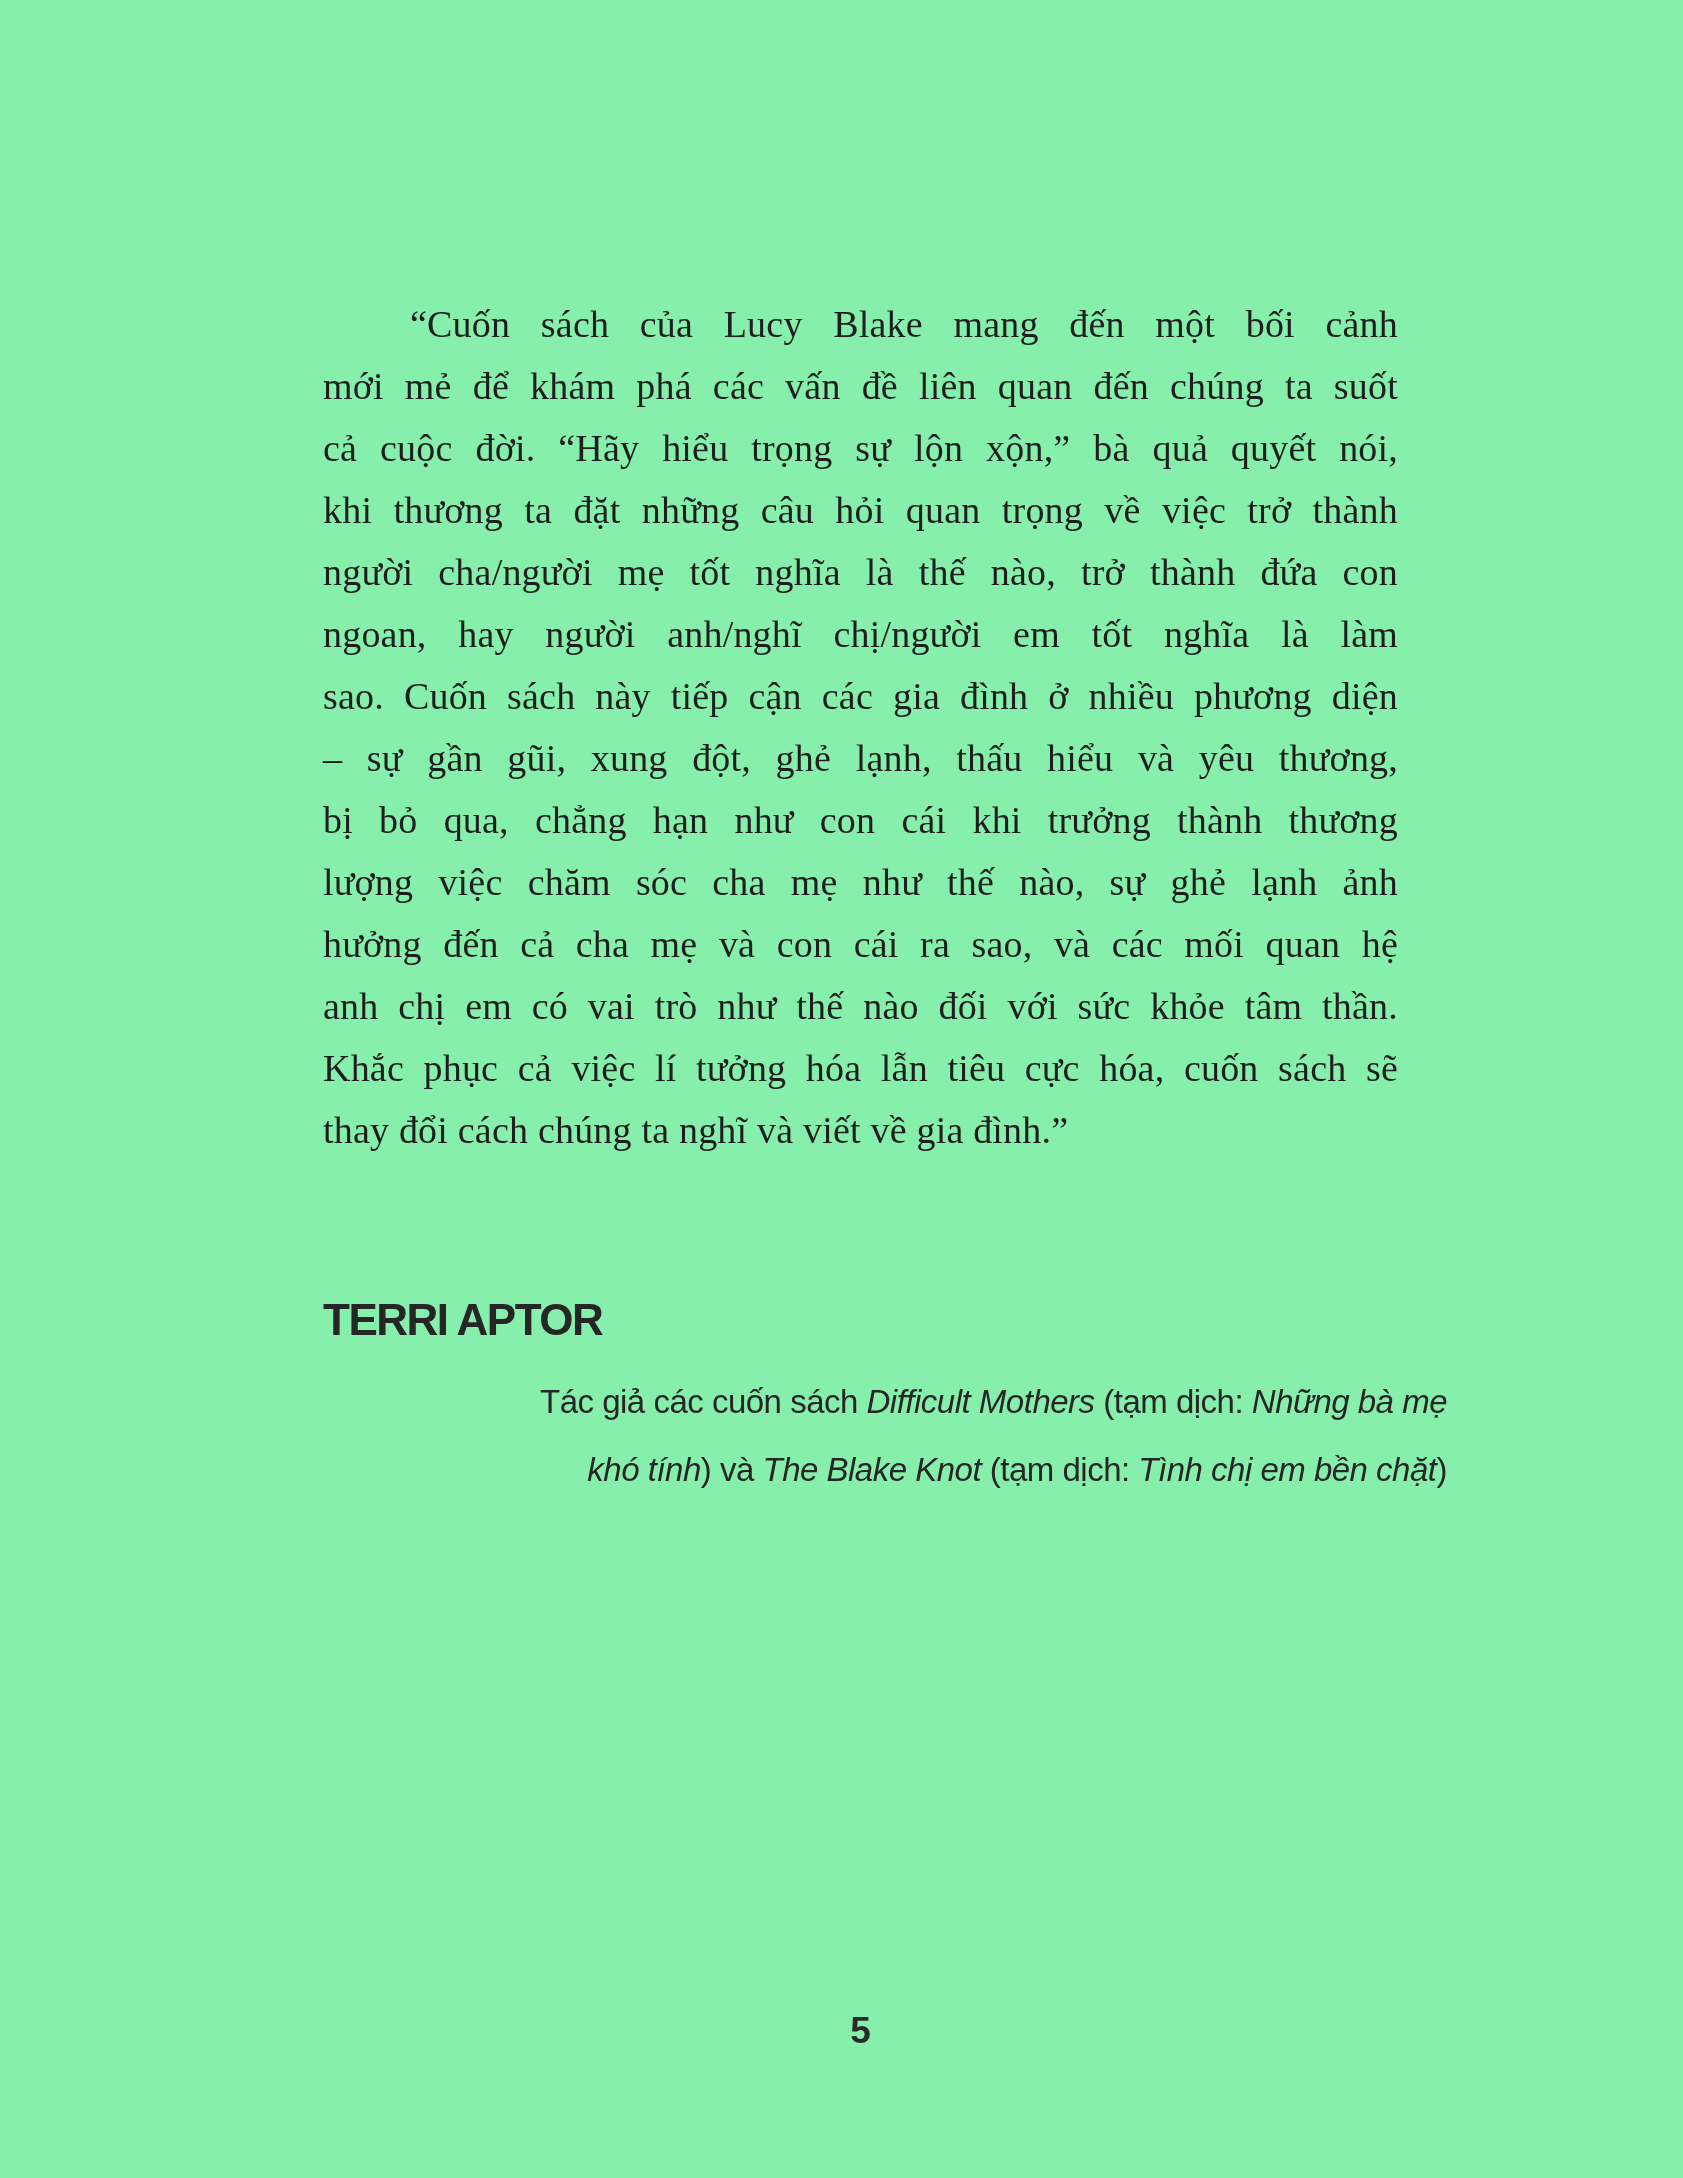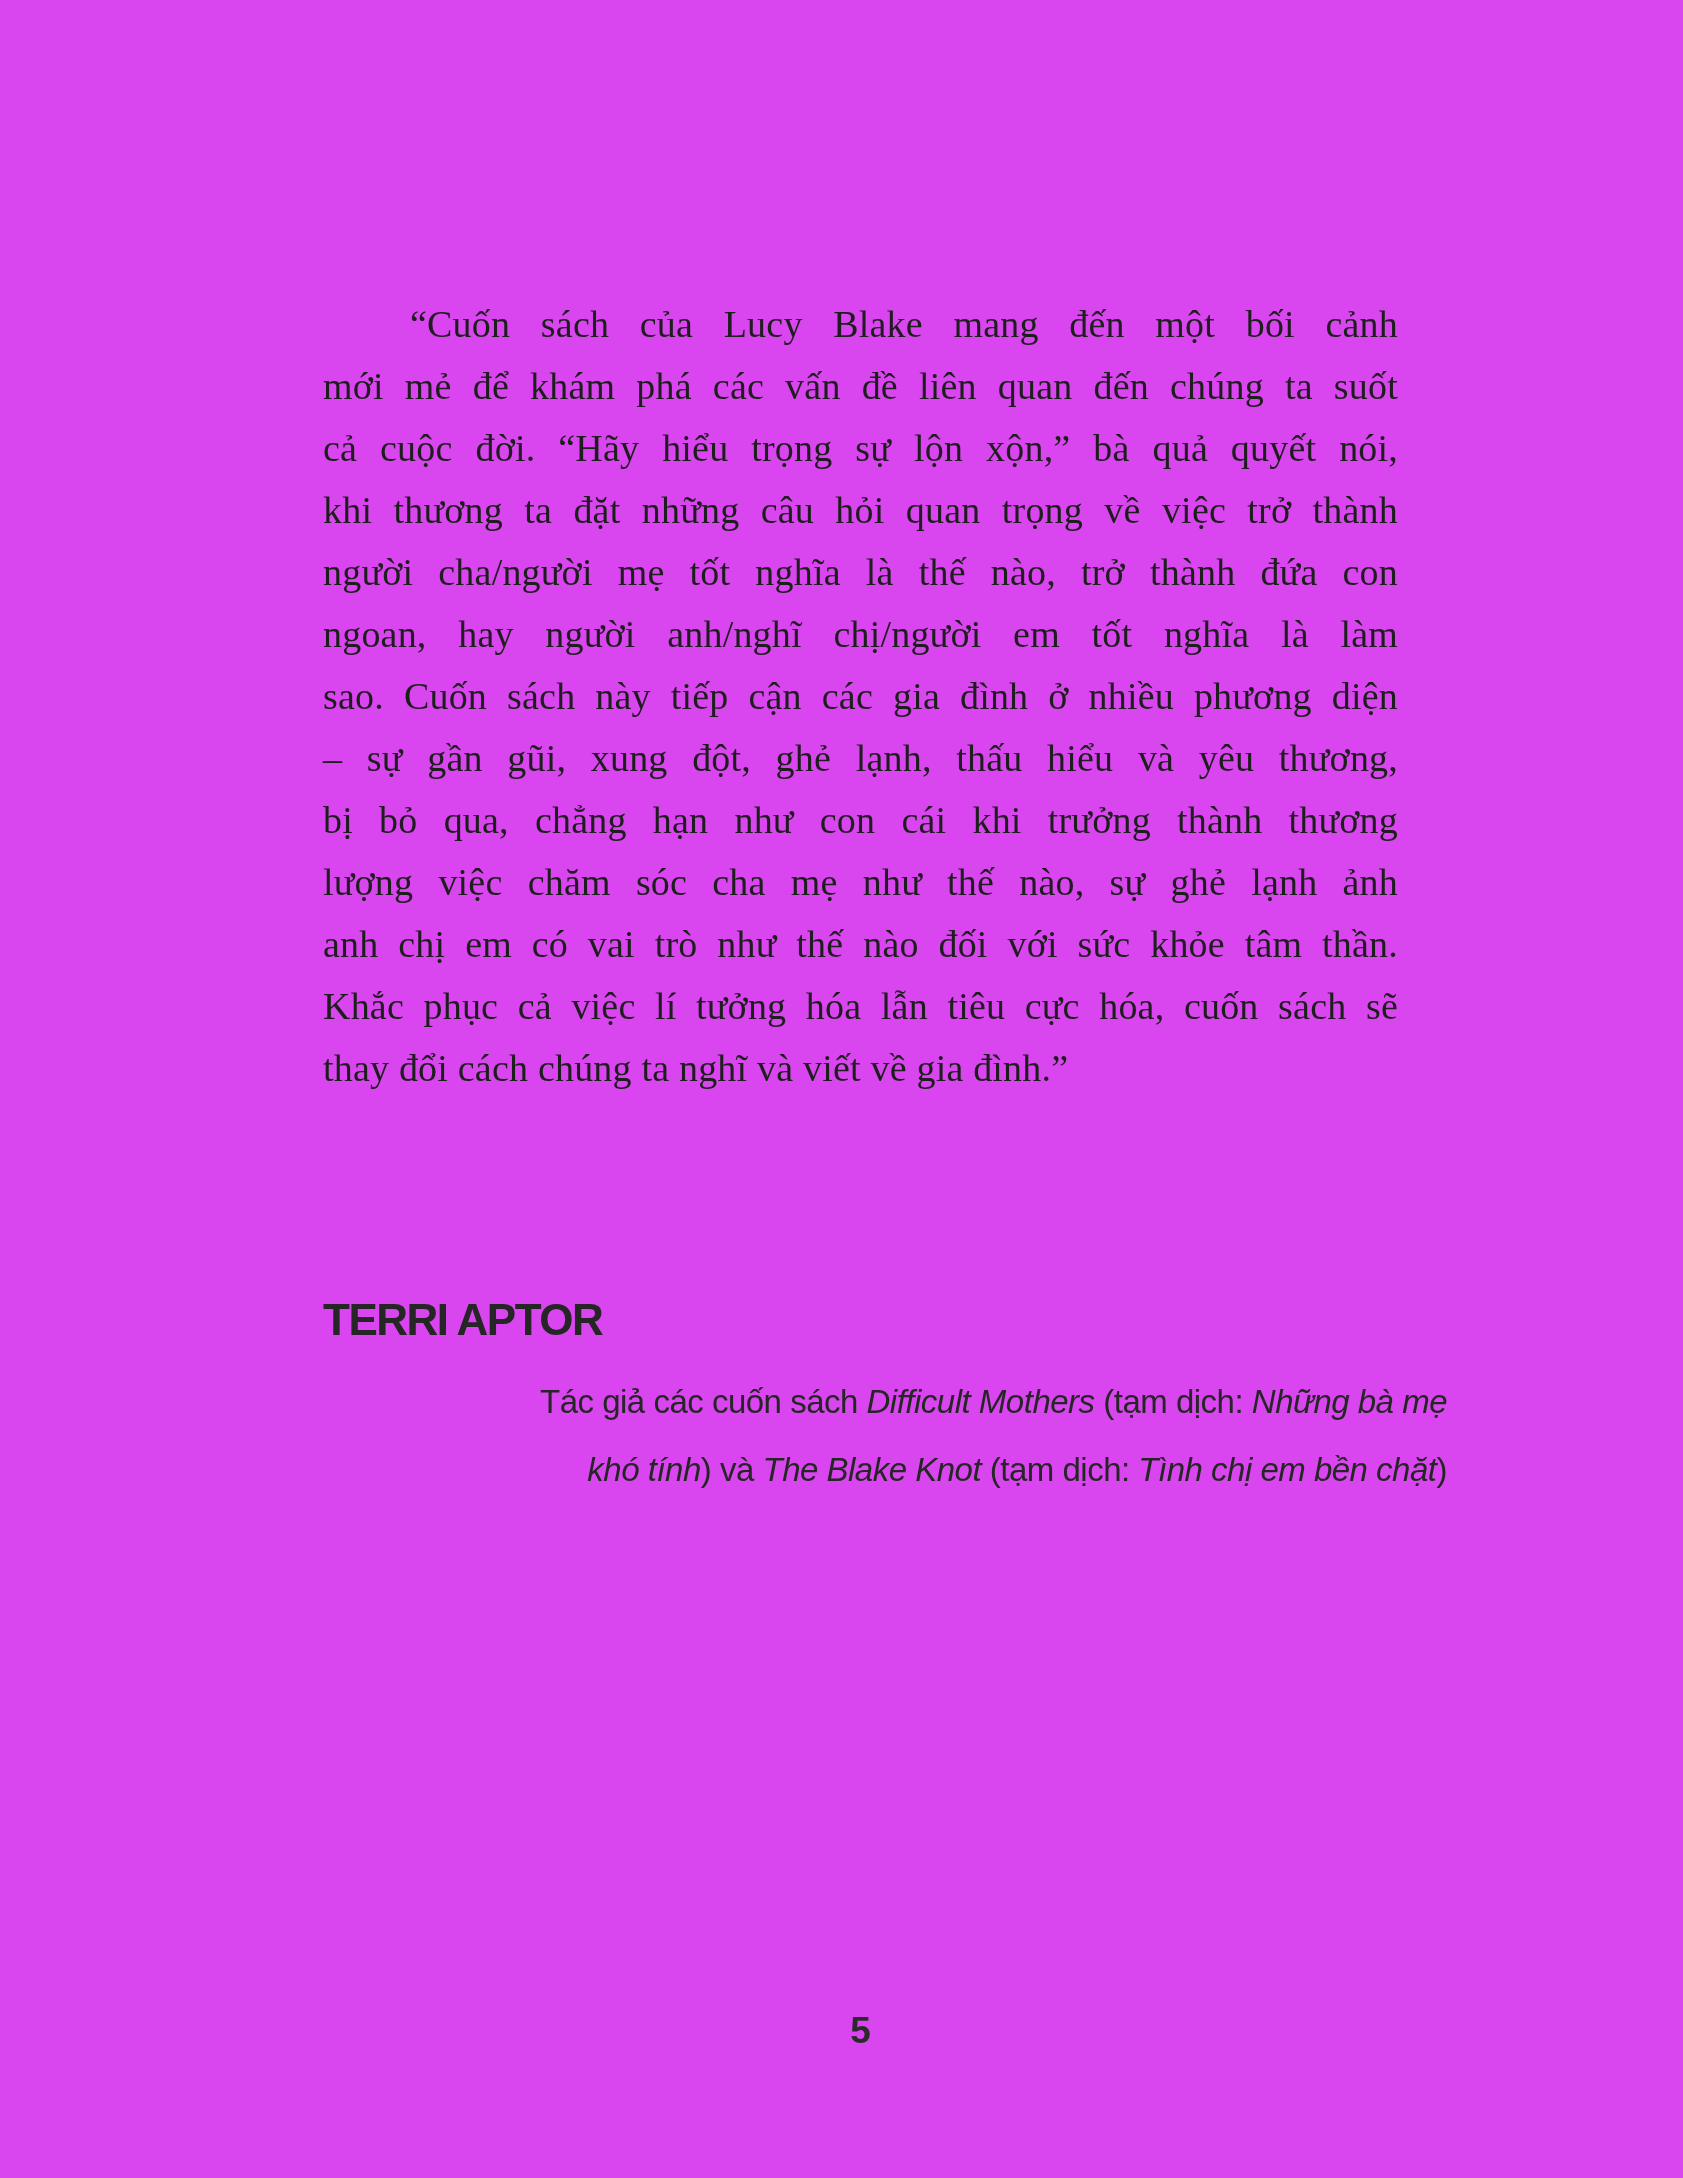--- a/index.html
+++ b/index.html
@@ -4,21 +4,21 @@
 <style>
   html, body {
     margin: 0;
     padding: 0;
     background: #ffffff;
   }
   .page {
     position: relative;
     width: 1683px;
     height: 2178px;
-    background: #d946ef;
+    background: #86efac;
     overflow: hidden;
     font-family: "Liberation Serif", serif;
     color: #1e1e1e;
   }
   .quote-block {
     position: absolute;
     left: 323px;
     top: 293px;
     width: 1075px;
     font-size: 38px;
@@ -82,20 +82,21 @@
     <div class="qline first">“Cuốn sách của Lucy Blake mang đến một bối cảnh</div>
     <div class="qline">mới mẻ để khám phá các vấn đề liên quan đến chúng ta suốt</div>
     <div class="qline">cả cuộc đời. “Hãy hiểu trọng sự lộn xộn,” bà quả quyết nói,</div>
     <div class="qline">khi thương ta đặt những câu hỏi quan trọng về việc trở thành</div>
     <div class="qline">người cha/người mẹ tốt nghĩa là thế nào, trở thành đứa con</div>
     <div class="qline">ngoan, hay người anh/nghĩ chị/người em tốt nghĩa là làm</div>
     <div class="qline">sao. Cuốn sách này tiếp cận các gia đình ở nhiều phương diện</div>
     <div class="qline">– sự gần gũi, xung đột, ghẻ lạnh, thấu hiểu và yêu thương,</div>
     <div class="qline">bị bỏ qua, chẳng hạn như con cái khi trưởng thành thương</div>
     <div class="qline">lượng việc chăm sóc cha mẹ như thế nào, sự ghẻ lạnh ảnh</div>
+    <div class="qline">hưởng đến cả cha mẹ và con cái ra sao, và các mối quan hệ</div>
     <div class="qline">anh chị em có vai trò như thế nào đối với sức khỏe tâm thần.</div>
     <div class="qline">Khắc phục cả việc lí tưởng hóa lẫn tiêu cực hóa, cuốn sách sẽ</div>
     <div class="qline last">thay đổi cách chúng ta nghĩ và viết về gia đình.”</div>
   </div>
 
   <div class="reviewer-name">TERRI APTOR</div>
 
   <div class="attribution">
     <div class="attr-line"><span>Tác giả các cuốn sách </span><span class="it">Difficult Mothers</span><span> (tạm dịch: </span><span class="it">Những bà mẹ</span></div>
     <div class="attr-line"><span class="it">khó tính</span><span>) và </span><span class="it">The Blake Knot</span><span> (tạm dịch: </span><span class="it">Tình chị em bền chặt</span><span>)</span></div>

